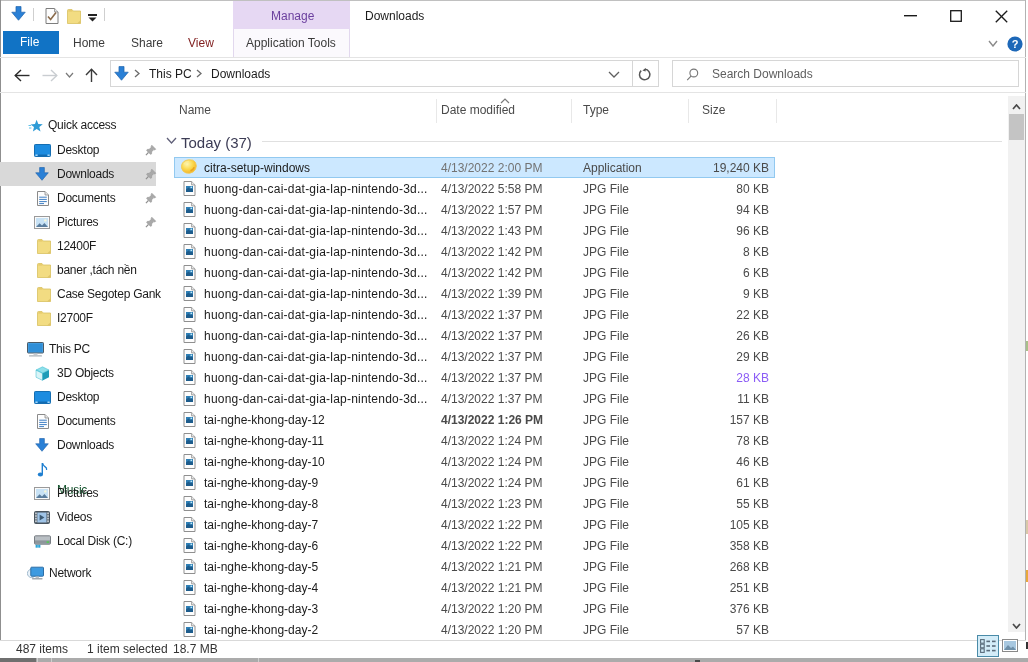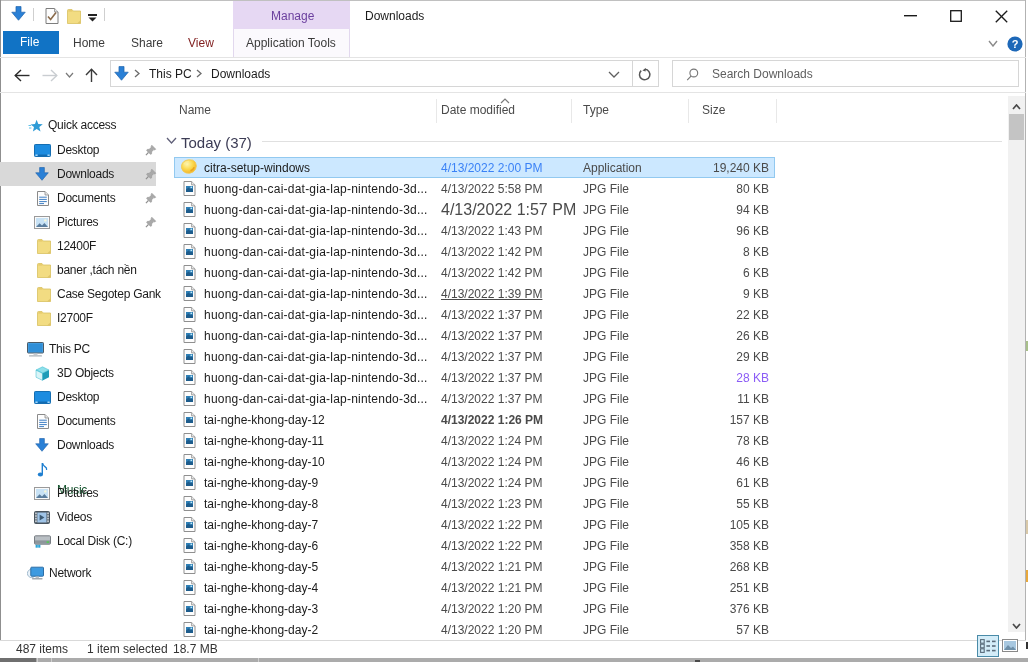--- a/index.html
+++ b/index.html
@@ -303,21 +303,21 @@
           <stop offset="0.45" stop-color="#fbd94e"></stop>
           <stop offset="0.8" stop-color="#f3b32a"></stop>
           <stop offset="1" stop-color="#e09a1e"></stop>
         </radialGradient>
       </defs>
       <path d="M8.5 0.8 Q13.5 0.2 15.4 3.4 Q17.2 6.4 15.6 10 Q13.8 13.6 9.8 14.2 Q5.6 14.8 3.2 12.2 Q0.8 9.6 1.7 6 Q2.7 1.6 8.5 0.8 Z" fill="url(#gold)" stroke="#f2ca52" stroke-width="0.9"></path>
       <path d="M10.5 11.8 Q13.2 10.8 14.2 8.2" stroke="#e8a41e" stroke-width="1.6" fill="none"></path>
       <path d="M4.2 5.2 Q5.6 3 8.6 2.6" stroke="#fcee9a" stroke-width="1.4" fill="none"></path>
     </svg>
 <div class="ab t12" style="left:204px;top:159.5px;height:16px;line-height:16px;font-size:12px;color:#1b1b1b;">citra-setup-windows</div>
-<div class="ab t12" style="left:441px;top:159.5px;height:16px;line-height:16px;font-size:12px;color:#3b82f6;">4/13/2022 2:00 PM</div>
+<div class="ab t12" style="left:441px;top:159.5px;height:16px;line-height:16px;font-size:12px;color:#737373;">4/13/2022 2:00 PM</div>
 <div class="ab t12" style="left:583px;top:159.5px;height:16px;line-height:16px;font-size:12px;color:#4a4a4a;">Application</div>
 <div class="ab t12" style="left:769px;top:159.5px;height:16px;line-height:16px;font-size:12px;color:#4a4a4a;transform:translateX(-100%);">19,240 KB</div>
 <svg class="ab" style="left:183px;top:181px;" width="13" height="15" viewBox="0 0 13 15">
       <path d="M1 0.5 H8.6 L12 3.9 V14.5 H1 Z" fill="#fdfdfd" stroke="#8f8f8f" stroke-width="1"></path>
       <path d="M8.6 0.5 L8.6 3.9 L12 3.9" fill="#ececec" stroke="#8f8f8f" stroke-width="0.8"></path>
       <rect x="3" y="5" width="7" height="6" fill="#2f7fb5"></rect>
       <path d="M3 8.4 L5.6 6.4 L7.4 8.2 L8.6 7.3 L10 8.8 V11 H3 Z" fill="#1d5c8c"></path>
       <circle cx="8.3" cy="6.3" r="0.9" fill="#bfe8f7"></circle>
     </svg>
 <div class="ab t12" style="left:204px;top:180.5px;height:16px;line-height:16px;font-size:12px;color:#1b1b1b;letter-spacing:0.22px;">huong-dan-cai-dat-gia-lap-nintendo-3d...</div>
@@ -325,21 +325,21 @@
 <div class="ab t12" style="left:583px;top:180.5px;height:16px;line-height:16px;font-size:12px;color:#4a4a4a;">JPG File</div>
 <div class="ab t12" style="left:769px;top:180.5px;height:16px;line-height:16px;font-size:12px;color:#4a4a4a;transform:translateX(-100%);">80 KB</div>
 <svg class="ab" style="left:183px;top:202px;" width="13" height="15" viewBox="0 0 13 15">
       <path d="M1 0.5 H8.6 L12 3.9 V14.5 H1 Z" fill="#fdfdfd" stroke="#8f8f8f" stroke-width="1"></path>
       <path d="M8.6 0.5 L8.6 3.9 L12 3.9" fill="#ececec" stroke="#8f8f8f" stroke-width="0.8"></path>
       <rect x="3" y="5" width="7" height="6" fill="#2f7fb5"></rect>
       <path d="M3 8.4 L5.6 6.4 L7.4 8.2 L8.6 7.3 L10 8.8 V11 H3 Z" fill="#1d5c8c"></path>
       <circle cx="8.3" cy="6.3" r="0.9" fill="#bfe8f7"></circle>
     </svg>
 <div class="ab t12" style="left:204px;top:201.5px;height:16px;line-height:16px;font-size:12px;color:#1b1b1b;letter-spacing:0.22px;">huong-dan-cai-dat-gia-lap-nintendo-3d...</div>
-<div class="ab t12" style="left:441px;top:201.5px;height:16px;line-height:16px;font-size:16px;color:#4a4a4a;">4/13/2022 1:57 PM</div>
+<div class="ab t12" style="left:441px;top:201.5px;height:16px;line-height:16px;font-size:12px;color:#4a4a4a;">4/13/2022 1:57 PM</div>
 <div class="ab t12" style="left:583px;top:201.5px;height:16px;line-height:16px;font-size:12px;color:#4a4a4a;">JPG File</div>
 <div class="ab t12" style="left:769px;top:201.5px;height:16px;line-height:16px;font-size:12px;color:#4a4a4a;transform:translateX(-100%);">94 KB</div>
 <svg class="ab" style="left:183px;top:223px;" width="13" height="15" viewBox="0 0 13 15">
       <path d="M1 0.5 H8.6 L12 3.9 V14.5 H1 Z" fill="#fdfdfd" stroke="#8f8f8f" stroke-width="1"></path>
       <path d="M8.6 0.5 L8.6 3.9 L12 3.9" fill="#ececec" stroke="#8f8f8f" stroke-width="0.8"></path>
       <rect x="3" y="5" width="7" height="6" fill="#2f7fb5"></rect>
       <path d="M3 8.4 L5.6 6.4 L7.4 8.2 L8.6 7.3 L10 8.8 V11 H3 Z" fill="#1d5c8c"></path>
       <circle cx="8.3" cy="6.3" r="0.9" fill="#bfe8f7"></circle>
     </svg>
 <div class="ab t12" style="left:204px;top:222.5px;height:16px;line-height:16px;font-size:12px;color:#1b1b1b;letter-spacing:0.22px;">huong-dan-cai-dat-gia-lap-nintendo-3d...</div>
@@ -369,21 +369,21 @@
 <div class="ab t12" style="left:583px;top:264.5px;height:16px;line-height:16px;font-size:12px;color:#4a4a4a;">JPG File</div>
 <div class="ab t12" style="left:769px;top:264.5px;height:16px;line-height:16px;font-size:12px;color:#4a4a4a;transform:translateX(-100%);">6 KB</div>
 <svg class="ab" style="left:183px;top:286px;" width="13" height="15" viewBox="0 0 13 15">
       <path d="M1 0.5 H8.6 L12 3.9 V14.5 H1 Z" fill="#fdfdfd" stroke="#8f8f8f" stroke-width="1"></path>
       <path d="M8.6 0.5 L8.6 3.9 L12 3.9" fill="#ececec" stroke="#8f8f8f" stroke-width="0.8"></path>
       <rect x="3" y="5" width="7" height="6" fill="#2f7fb5"></rect>
       <path d="M3 8.4 L5.6 6.4 L7.4 8.2 L8.6 7.3 L10 8.8 V11 H3 Z" fill="#1d5c8c"></path>
       <circle cx="8.3" cy="6.3" r="0.9" fill="#bfe8f7"></circle>
     </svg>
 <div class="ab t12" style="left:204px;top:285.5px;height:16px;line-height:16px;font-size:12px;color:#1b1b1b;letter-spacing:0.22px;">huong-dan-cai-dat-gia-lap-nintendo-3d...</div>
-<div class="ab t12" style="left:441px;top:285.5px;height:16px;line-height:16px;font-size:12px;color:#4a4a4a;text-decoration:underline;">4/13/2022 1:39 PM</div>
+<div class="ab t12" style="left:441px;top:285.5px;height:16px;line-height:16px;font-size:12px;color:#4a4a4a;">4/13/2022 1:39 PM</div>
 <div class="ab t12" style="left:583px;top:285.5px;height:16px;line-height:16px;font-size:12px;color:#4a4a4a;">JPG File</div>
 <div class="ab t12" style="left:769px;top:285.5px;height:16px;line-height:16px;font-size:12px;color:#4a4a4a;transform:translateX(-100%);text-align:right;">9 KB</div>
 <svg class="ab" style="left:183px;top:307px;" width="13" height="15" viewBox="0 0 13 15">
       <path d="M1 0.5 H8.6 L12 3.9 V14.5 H1 Z" fill="#fdfdfd" stroke="#8f8f8f" stroke-width="1"></path>
       <path d="M8.6 0.5 L8.6 3.9 L12 3.9" fill="#ececec" stroke="#8f8f8f" stroke-width="0.8"></path>
       <rect x="3" y="5" width="7" height="6" fill="#2f7fb5"></rect>
       <path d="M3 8.4 L5.6 6.4 L7.4 8.2 L8.6 7.3 L10 8.8 V11 H3 Z" fill="#1d5c8c"></path>
       <circle cx="8.3" cy="6.3" r="0.9" fill="#bfe8f7"></circle>
     </svg>
 <div class="ab t12" style="left:204px;top:306.5px;height:16px;line-height:16px;font-size:12px;color:#1b1b1b;letter-spacing:0.22px;">huong-dan-cai-dat-gia-lap-nintendo-3d...</div>

